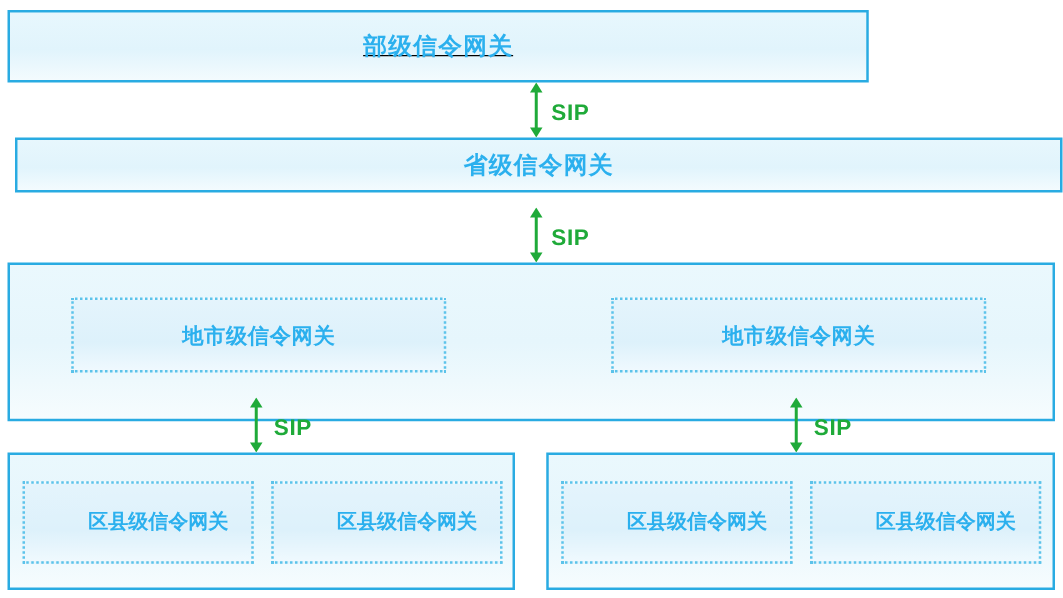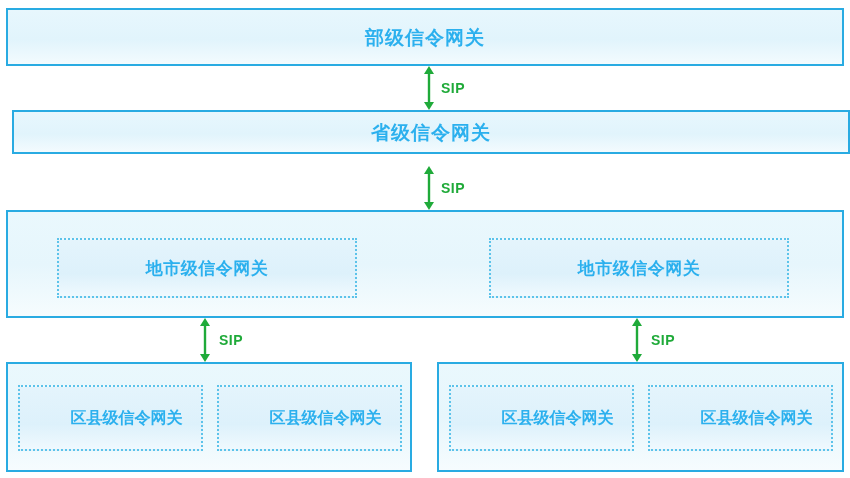--- a/index.html
+++ b/index.html
@@ -78,21 +78,21 @@
   
   .connector {
     position: absolute;
   }
   .connector svg {
     display: block;
   }
   .sip-label {
     position: absolute;
     color: #1FAA39;
-    font-size: 14px;
+    font-size: 18px;
     font-weight: bold;
     line-height: 1;
     letter-spacing: 0.5px;
     user-select: none;
   }
 
   
   .watermark {
     position: absolute;
     color: rgba(150, 170, 180, 0.55);
@@ -101,21 +101,21 @@
     letter-spacing: 1px;
     white-space: nowrap;
     user-select: none;
   }
 </style>
 </head>
 <body>
 
 <div id="diagram">
 
-  <div class="level-box" style="left:6px; top:8px; width:838px; height:58px;">
+  <div class="level-box" style="left:6px; top:8px; width:689px; height:58px;text-decoration:underline;">
     <span class="level-title">部级信令网关</span>
   </div>
 
   <div class="connector" style="left:421px; top:66px;">
     <svg width="16" height="44" viewBox="0 0 16 44">
       <line x1="8" y1="6" x2="8" y2="38" stroke="#1FAA39" stroke-width="2.4"></line>
       <polygon points="8,0 3,8 13,8" fill="#1FAA39"></polygon>
       <polygon points="8,44 3,36 13,36" fill="#1FAA39"></polygon>
     </svg>
   </div>
@@ -127,21 +127,21 @@
 
   <div class="connector" style="left:421px; top:166px;">
     <svg width="16" height="44" viewBox="0 0 16 44">
       <line x1="8" y1="6" x2="8" y2="38" stroke="#1FAA39" stroke-width="2.4"></line>
       <polygon points="8,0 3,8 13,8" fill="#1FAA39"></polygon>
       <polygon points="8,44 3,36 13,36" fill="#1FAA39"></polygon>
     </svg>
   </div>
   <span class="sip-label" style="left:441px; top:181px;">SIP</span>
 
-  <div class="group-box" style="left:6px; top:210px; width:838px; height:108px;">
+  <div class="group-box" style="left:6px; top:210px; width:838px; height:127px;">
 
     <div class="node-box" style="left:49px; top:26px; width:300px; height:60px;">
       <span class="node-title">地市级信令网关</span>
     </div>
 
     <div class="node-box" style="left:481px; top:26px; width:300px; height:60px;">
       <span class="node-title">地市级信令网关</span>
     </div>
   </div>
 

